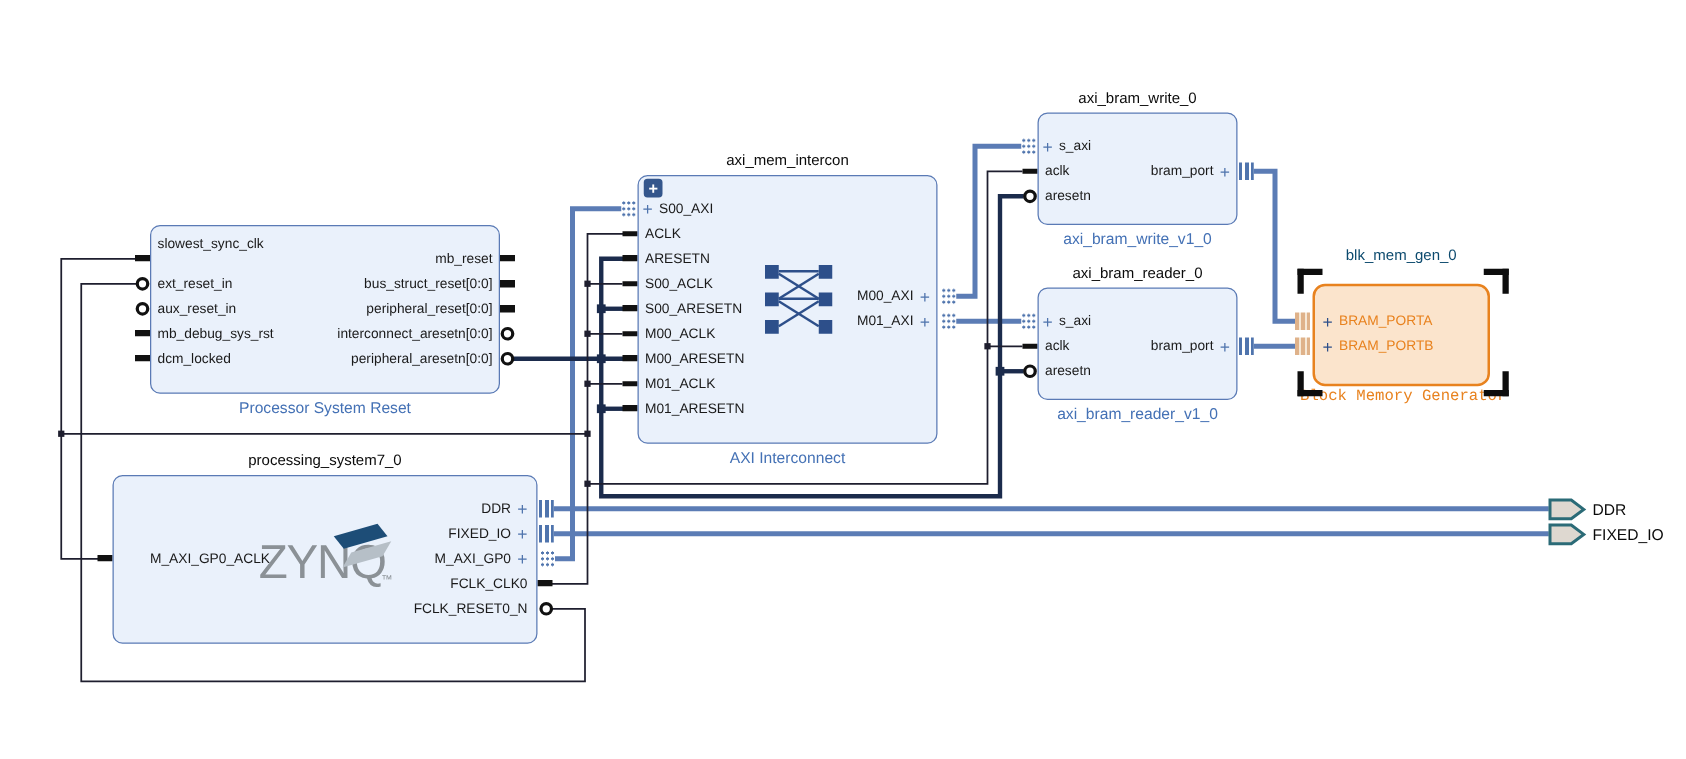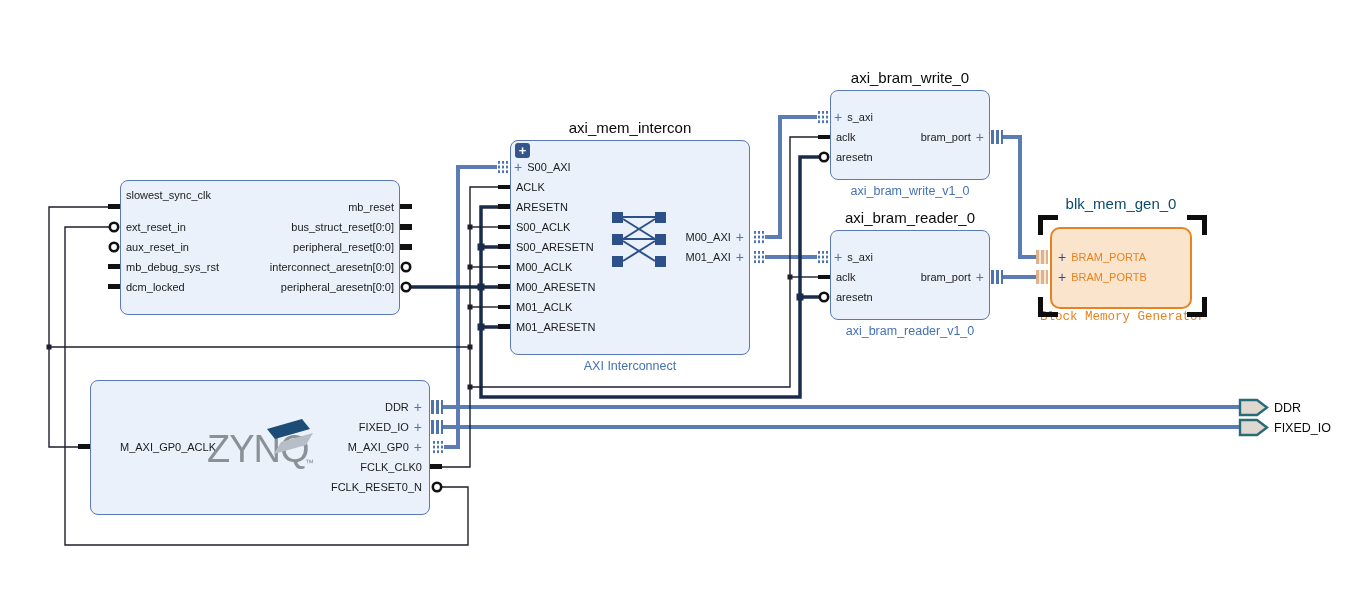--- a/index.html
+++ b/index.html
@@ -7,21 +7,21 @@
     position:relative; width:1349px; height:607px; background:#ffffff;
     font-family:"Liberation Sans", sans-serif; overflow:hidden;
   }
   .wires { position:absolute; left:0; top:0; }
   .block {
     position:absolute; background:#eaf1fb; border:1.5px solid #5a7ab5;
     border-radius:8px; box-sizing:border-box;
   }
   .block.orange { background:#fbe4cc; border:2.5px solid #e8821e; border-radius:10px; }
   .btitle {
-    position:absolute; font-size:15px; color:#0a0a0a; text-align:center;
+    position:absolute; font-size:12px; color:#0a0a0a; text-align:center;
     white-space:nowrap; height:16px; line-height:16px;
   }
   .btitle.orange-text { color:#0c4a6e; }
   .btype {
     position:absolute; font-size:12.5px; color:#4471b5; text-align:center;
     white-space:nowrap; height:16px; line-height:16px;
   }
   .btype.orange-text { color:#e8821e;font-family:Liberation Mono, monospace; }
   .port {
     position:absolute; font-size:11px; color:#1a1a1a; height:16px; line-height:16px;
@@ -147,20 +147,21 @@
       <circle cx="437" cy="487" r="4.2"></circle>
     </g>
 
     <g fill="#ded8d0" stroke="#2b6b77" stroke-width="2.4">
       <path d="M1240,400 h17 l10,7.5 l-10,7.5 h-17 z"></path>
       <path d="M1240,420 h17 l10,7.5 l-10,7.5 h-17 z"></path>
     </g>
   </svg>
 
   <div class="block" style="left:120px;top:180px;width:280px;height:135px"></div>
+  <div class="btype" style="left:120px;top:318px;width:280px">Processor System Reset</div>
   <div class="port" style="left:126px;top:187px">
       <span>slowest_sync_clk</span>
     </div>
   <div class="port" style="left:126px;top:219px">
       <span>ext_reset_in</span>
     </div>
   <div class="port" style="left:126px;top:239px">
       <span>aux_reset_in</span>
     </div>
   <div class="port" style="left:126px;top:259px">
@@ -298,20 +299,21 @@
     </div>
   <div class="port orange-text" style="left:1058px;top:269px">
       <span class="plus navy">+</span>
       <span>BRAM_PORTB</span>
     </div>
   <div class="corner tl" style="left:1038px;top:215px"></div>
   <div class="corner tr" style="left:1187px;top:215px"></div>
   <div class="corner bl" style="left:1038px;top:297px"></div>
   <div class="corner br" style="left:1187px;top:297px"></div>
 
+  <div class="btitle" style="left:90px;top:360px;width:340px">processing_system7_0</div>
   <div class="block" style="left:90px;top:380px;width:340px;height:135px"></div>
   <div class="port" style="left:120px;top:439px">
       <span>M_AXI_GP0_ACLK</span>
     </div>
   <svg style="position:absolute;left:207px;top:416px" width="125" height="56">
     <text x="0" y="46" font-family="Liberation Sans, sans-serif" font-size="38" fill="#8b9196" letter-spacing="-1">ZYNQ</text>
     <text x="98" y="50" font-family="Liberation Sans, sans-serif" font-size="9" fill="#8b9196">™</text>
     <polygon points="60,13 95,3 103,13 68,23" fill="#1d4d77"></polygon>
     <polygon points="74,26 106,17 99,29 67,38" fill="#b6bfc7"></polygon>
   </svg>

